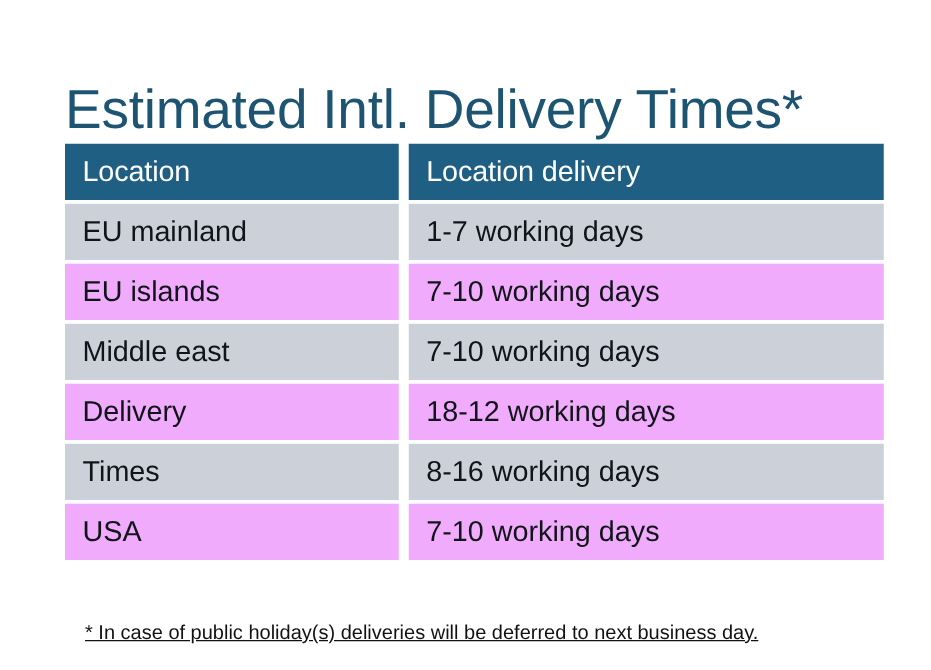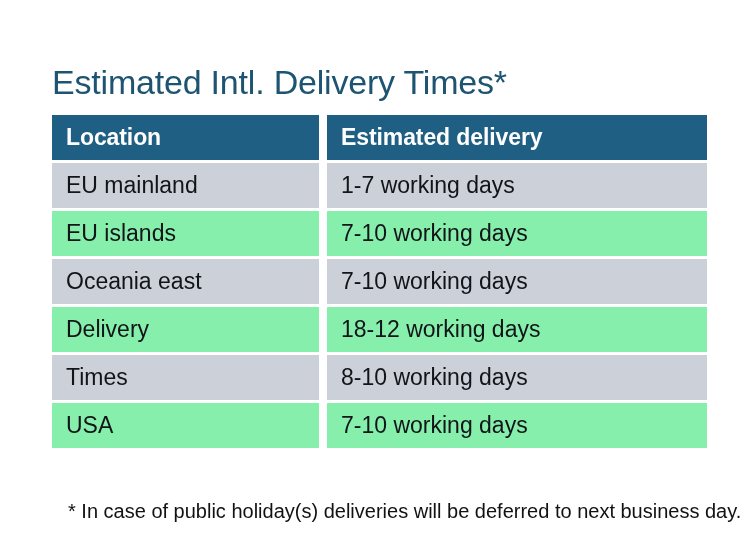--- a/index.html
+++ b/index.html
@@ -18,21 +18,21 @@
   #page-root {
     position: absolute;
     inset: 0;
   }
 
   
   .page-title {
     position: absolute;
     left: 52px;
     top: 38px;
-    font-size: 34px;
+    font-size: 44px;
     line-height: 42px;
     font-weight: 400;
     letter-spacing: -0.2px;
     color: #1d5472;
     white-space: nowrap;
   }
 
   
   .delivery-table {
     position: absolute;
@@ -60,81 +60,82 @@
     font-size: 23px;
     line-height: 45px;
     white-space: nowrap;
     overflow: hidden;
     text-overflow: ellipsis;
   }
 
   .delivery-table thead th {
     background: #1f5f84;
     color: #ffffff;
-    font-weight: 700;
+    font-weight: 400;
     letter-spacing: -0.1px;
   }
 
   .delivery-table tbody td {
     color: #111418;
     font-weight: 400;
   }
 
   .delivery-table tbody tr.row-odd  td { background: #ccd1d9; }
-  .delivery-table tbody tr.row-even td { background: #86efac; }
+  .delivery-table tbody tr.row-even td { background: #f0abfc; }
 
   
   .footnote {
     position: absolute;
     left: 68px;
     top: 481px;
-    font-size: 20px;
+    font-size: 16px;
     line-height: 20px;
     color: #121212;
     white-space: nowrap;
+    text-decoration: underline;
   }
 </style>
 </head>
 <body>
 
 <div id="page-root">
 
   <h1 class="page-title">Estimated Intl. Delivery Times*</h1>
 
   <table class="delivery-table">
     <colgroup>
       <col class="col-location">
       <col class="col-estimate">
     </colgroup>
     <thead>
       <tr>
         <th>Location</th>
-        <th>Estimated delivery</th>
+        <th>Location delivery</th>
       </tr>
     </thead>
     <tbody>
       <tr class="row-odd">
         <td>EU mainland</td>
         <td>1-7 working days</td>
       </tr>
       <tr class="row-even">
         <td>EU islands</td>
         <td>7-10 working days</td>
       </tr>
       <tr class="row-odd">
-        <td>Oceania east</td>
+        <td>Middle east</td>
         <td>7-10 working days</td>
       </tr>
       <tr class="row-even">
         <td>Delivery</td>
         <td>18-12 working days</td>
       </tr>
       <tr class="row-odd">
         <td>Times</td>
-        <td>8-10 working days</td>
+        <td>8-16 working days</td>
       </tr>
       <tr class="row-even">
         <td>USA</td>
         <td>7-10 working days</td>
       </tr>
     </tbody>
   </table>
 
   <p class="footnote">* In case of public holiday(s) deliveries will be deferred to next business day.</p>
 

